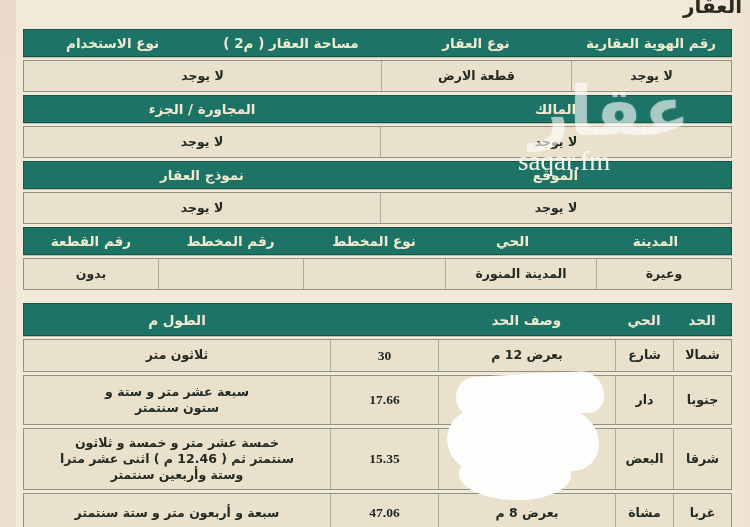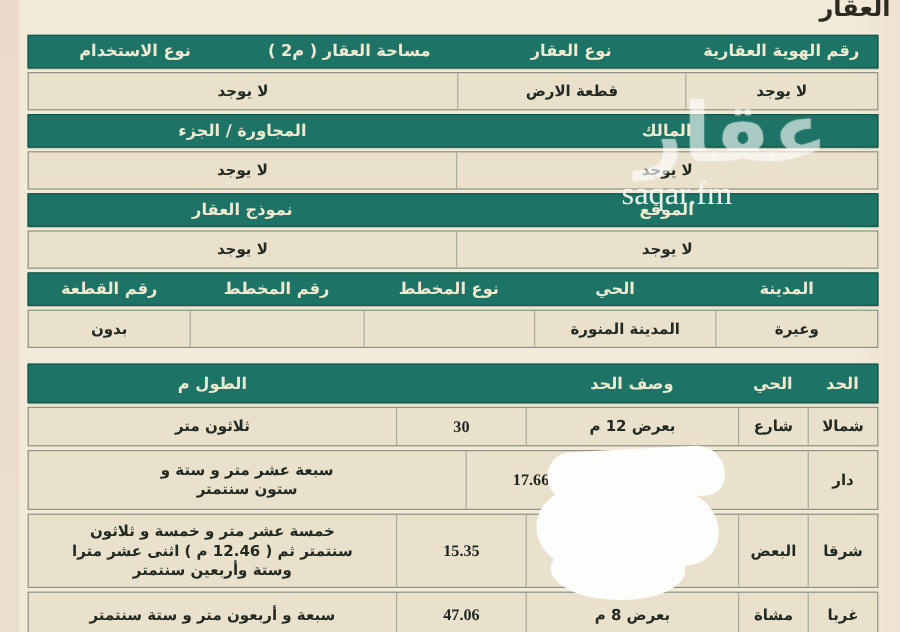--- a/index.html
+++ b/index.html
@@ -131,20 +131,21 @@
 
     <div class="vrow h33">
       <div class="vc" style="width:58px">شمالا</div>
       <div class="vc" style="width:58px">شارع</div>
       <div class="vc" style="width:177px">بعرض 12 م</div>
       <div class="vc num" style="width:108px">30</div>
       <div class="vc" style="flex:1">ثلاثون متر</div>
     </div>
 
     <div class="vrow h50">
+      <div class="vc" style="width:58px">جنوبا</div>
       <div class="vc" style="width:58px">دار</div>
       <div class="vc" style="width:177px"></div>
       <div class="vc num" style="width:108px">17.66</div>
       <div class="vc" style="flex:1">
           <span class="wrap-narrow">سبعة عشر متر و ستة و ستون سنتمتر</span>
         </div>
     </div>
 
     <div class="vrow h62">
       <div class="vc" style="width:58px">شرقا</div>

